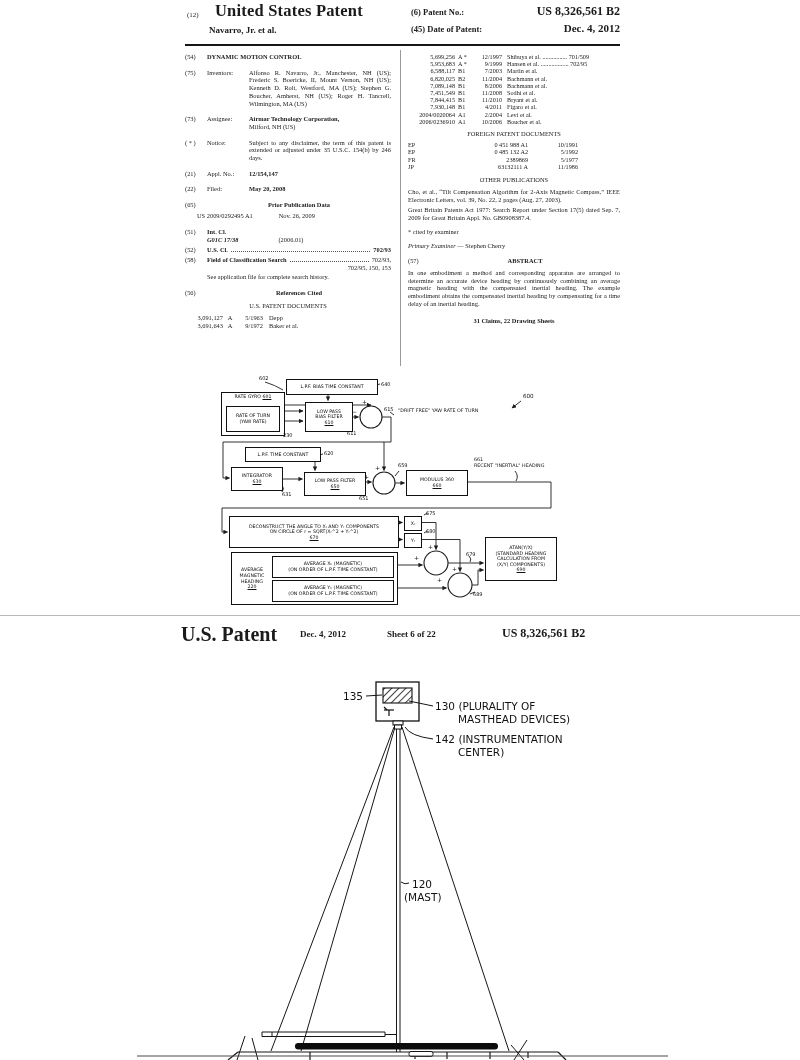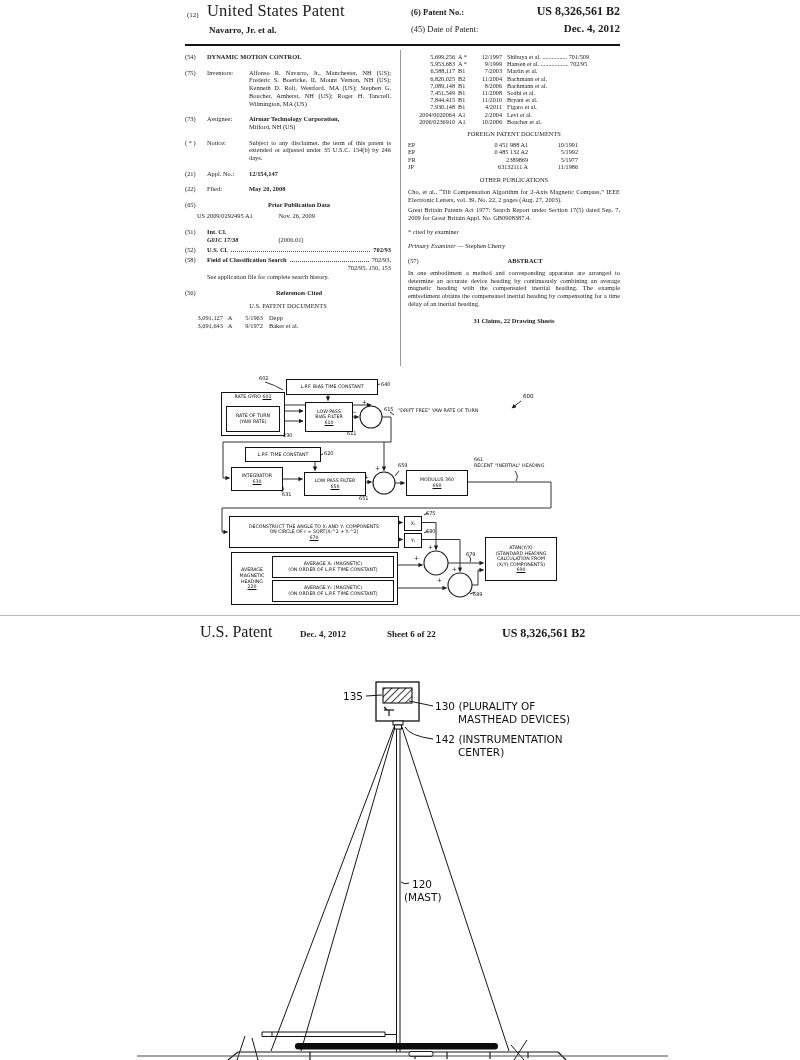--- a/index.html
+++ b/index.html
@@ -1,25 +1,25 @@
 <!DOCTYPE html>
 <html><head>
 <meta charset="utf-8">
 <style>
   html,body{margin:0;padding:0}
   body{width:800px;height:1060px;background:#fff;position:relative;overflow:hidden;
        font-family:"Liberation Serif",serif;color:#1b1b1b}
   
   #front{position:absolute;left:185px;top:0;width:435px;height:372px}
   .fp-code12{position:absolute;left:2px;top:11px;font-size:7px}
-  .fp-title{position:absolute;left:22px;top:1px;font-size:16.5px;font-weight:normal;letter-spacing:.2px}
+  .fp-title{position:absolute;left:30px;top:1px;font-size:16.5px;font-weight:bold;letter-spacing:.2px}
   .fp-authors{position:absolute;left:24px;top:25px;font-size:9px;font-weight:bold}
   .fp-nolab{position:absolute;left:226px;top:7px;font-size:8.5px;font-weight:bold}
   .fp-no{position:absolute;right:0;top:4px;font-size:12px;font-weight:bold}
-  .fp-datelab{position:absolute;left:226px;top:24px;font-size:8.5px;font-weight:normal}
+  .fp-datelab{position:absolute;left:226px;top:24px;font-size:8.5px;font-weight:bold}
   .fp-date{position:absolute;right:0;top:22px;font-size:11px;font-weight:bold}
   .fp-rule{position:absolute;left:0;top:44px;width:435px;border-top:2px solid #161616}
   .fp-vdiv{position:absolute;left:215px;top:50px;height:316px;border-left:1px solid #9a9a9a}
   .col{position:absolute;top:53px;font-size:6.4px;line-height:7.7px}
   #colL{left:0;width:206px}
   #colR{left:223px;width:212px}
   .bib-row{display:flex;margin-bottom:1px}
   .bib-code{flex:0 0 22px}
   .bib-label{flex:0 0 42px}
   .bib-val{flex:1;text-align:left}
@@ -49,21 +49,21 @@
            font-family:"DejaVu Sans",sans-serif}
   #diagram svg{position:absolute;left:0;top:0}
   .dbox{position:absolute;background:#fff;border:1.3px solid #111;display:flex;flex-direction:column;
         align-items:center;justify-content:center;text-align:center;font-size:4.7px;line-height:5.6px;color:#111}
   .dbox.thick{border-width:1.7px}
   .dref{position:absolute;font-size:5px;color:#111}
   .u{text-decoration:underline}
   .dtext{position:absolute;font-size:4.8px;line-height:5.8px;color:#111}
   
   #divider{position:absolute;left:0;top:615px;width:800px;border-top:1.5px solid #b9b9b9}
-  .sh-title{position:absolute;left:200px;top:623px;font-size:16px;font-weight:normal}
+  .sh-title{position:absolute;left:181px;top:623px;font-size:20px;font-weight:bold}
   .sh-date{position:absolute;left:300px;top:629px;font-size:9px;font-weight:bold}
   .sh-sheet{position:absolute;left:387px;top:629px;font-size:9px;font-weight:bold}
   .sh-no{position:absolute;left:502px;top:626px;font-size:12px;font-weight:bold}
   
   #boat{position:absolute;left:0;top:655px;width:800px;height:405px}
   .fig-label{font-family:"DejaVu Sans",sans-serif;font-size:10.5px;fill:#111}
   .pre{white-space:pre-line}
 </style>
 </head>
 <body>

